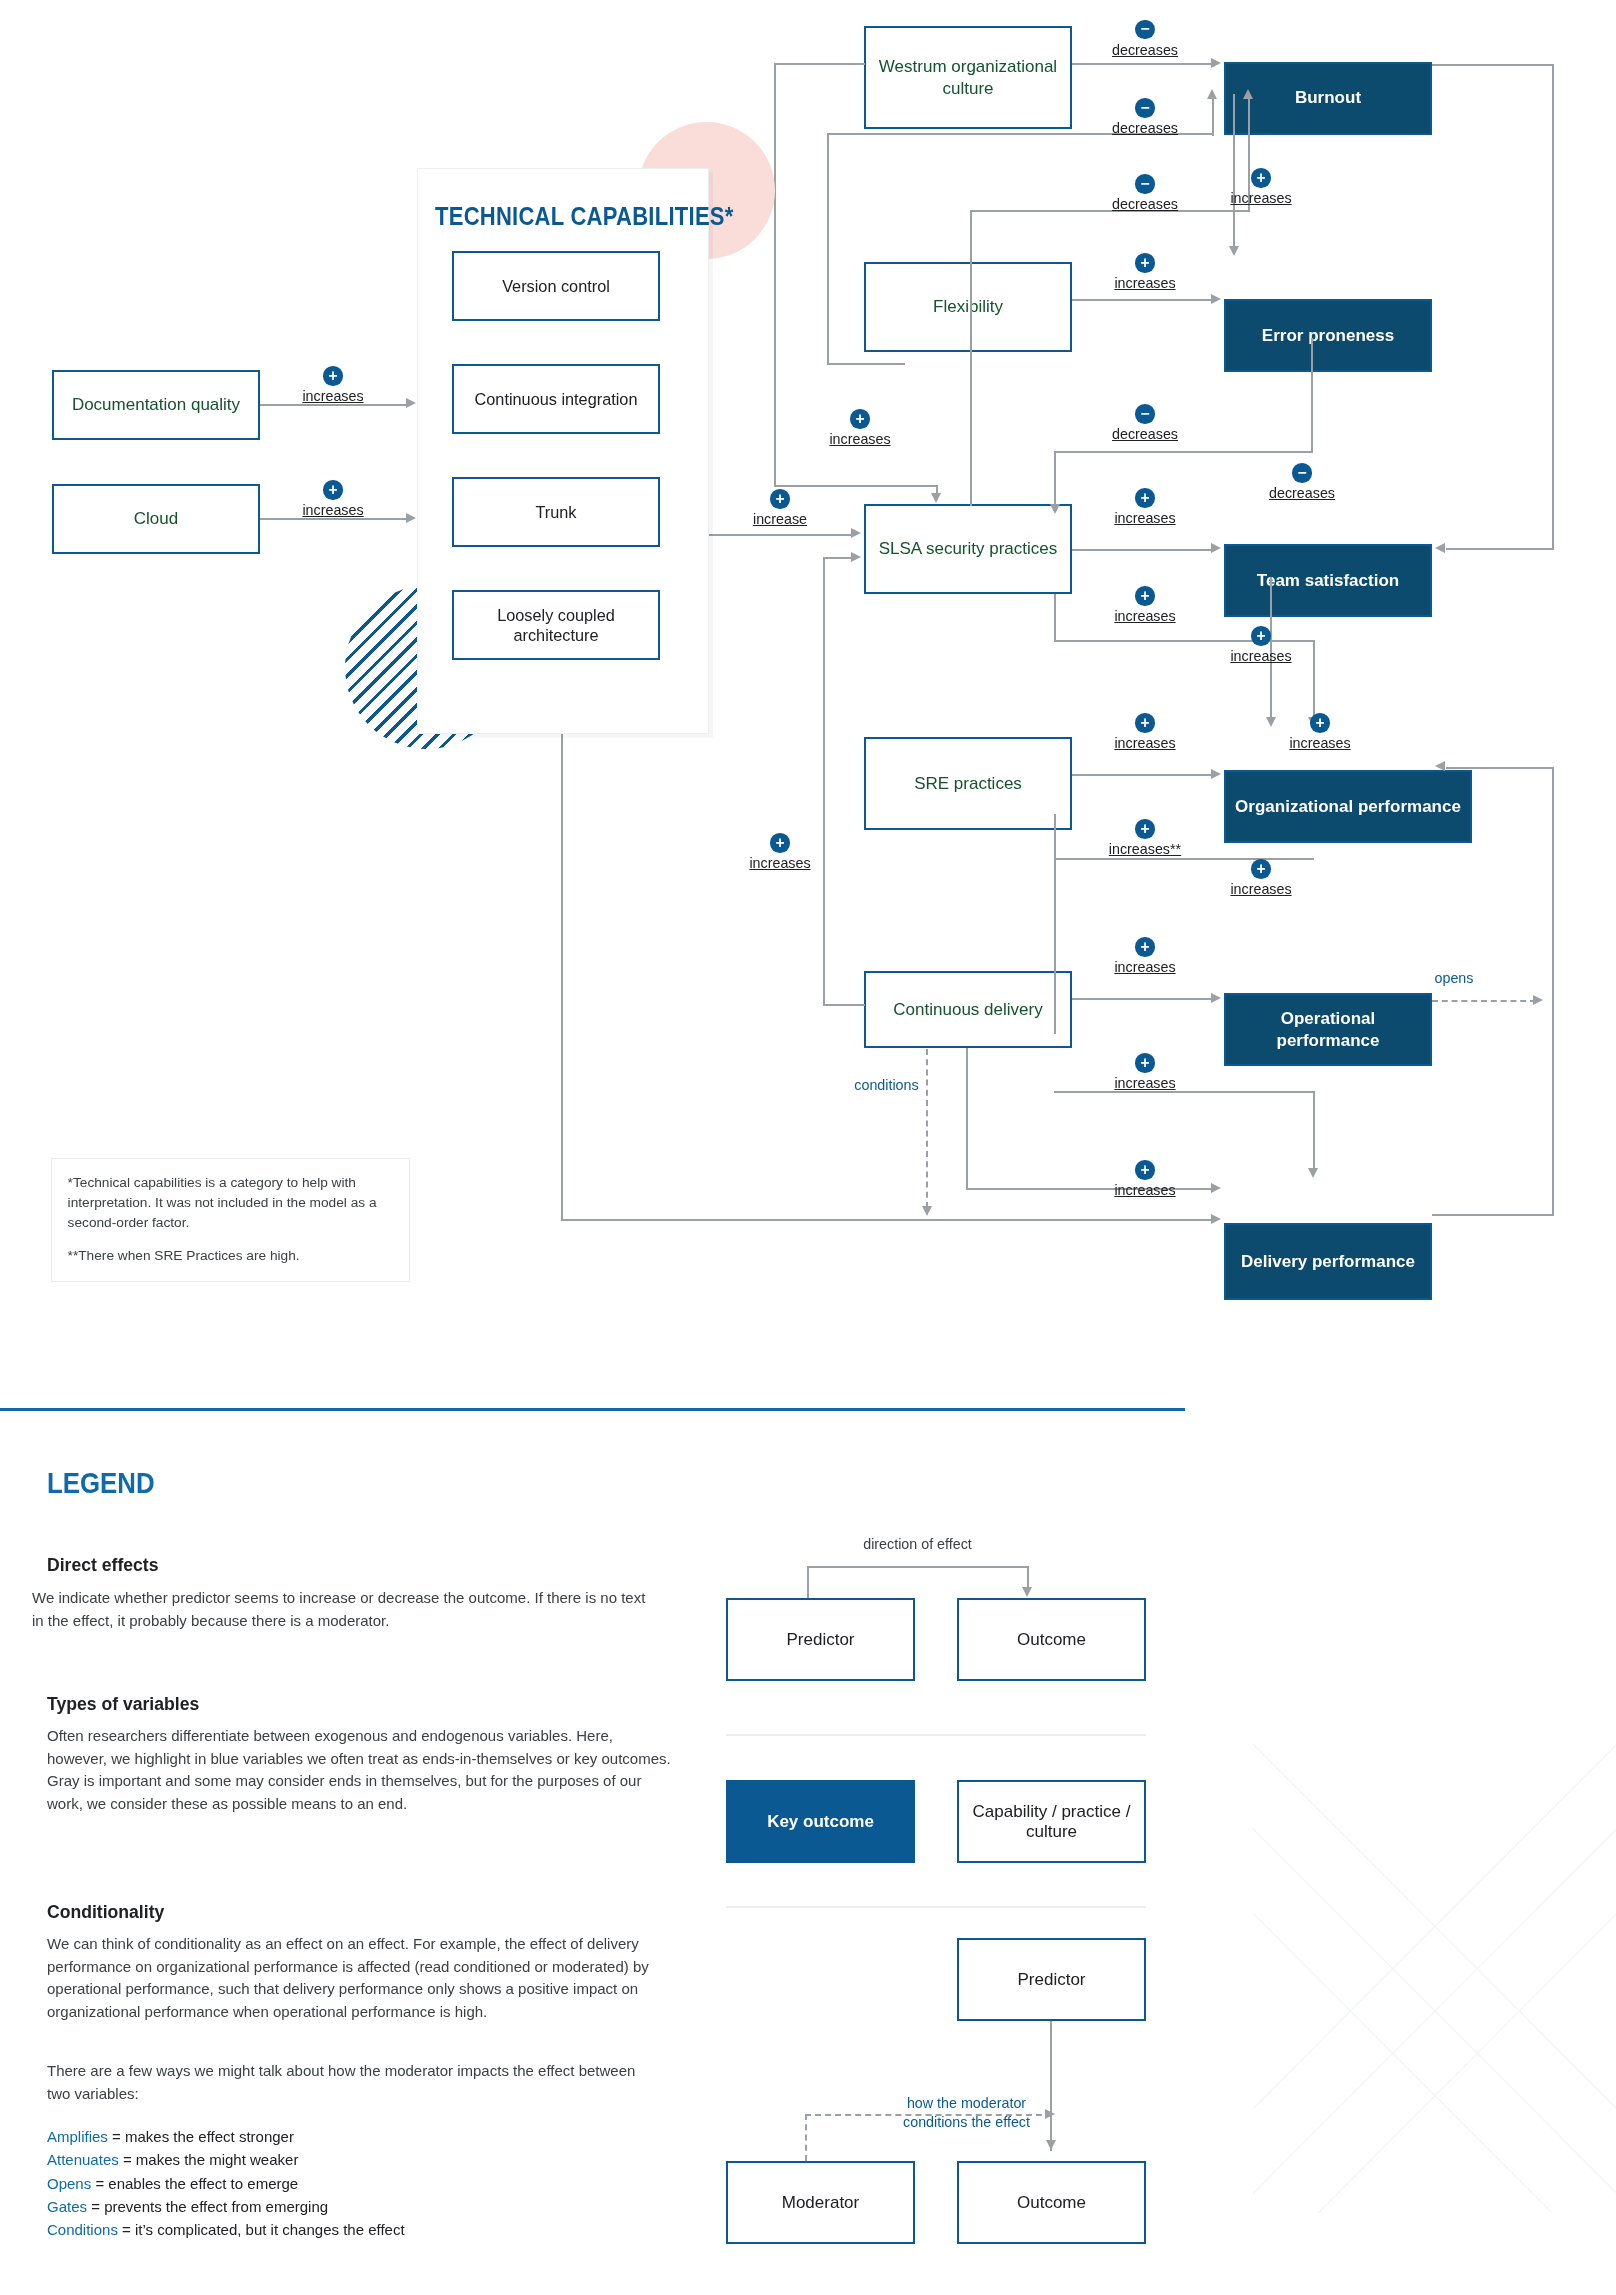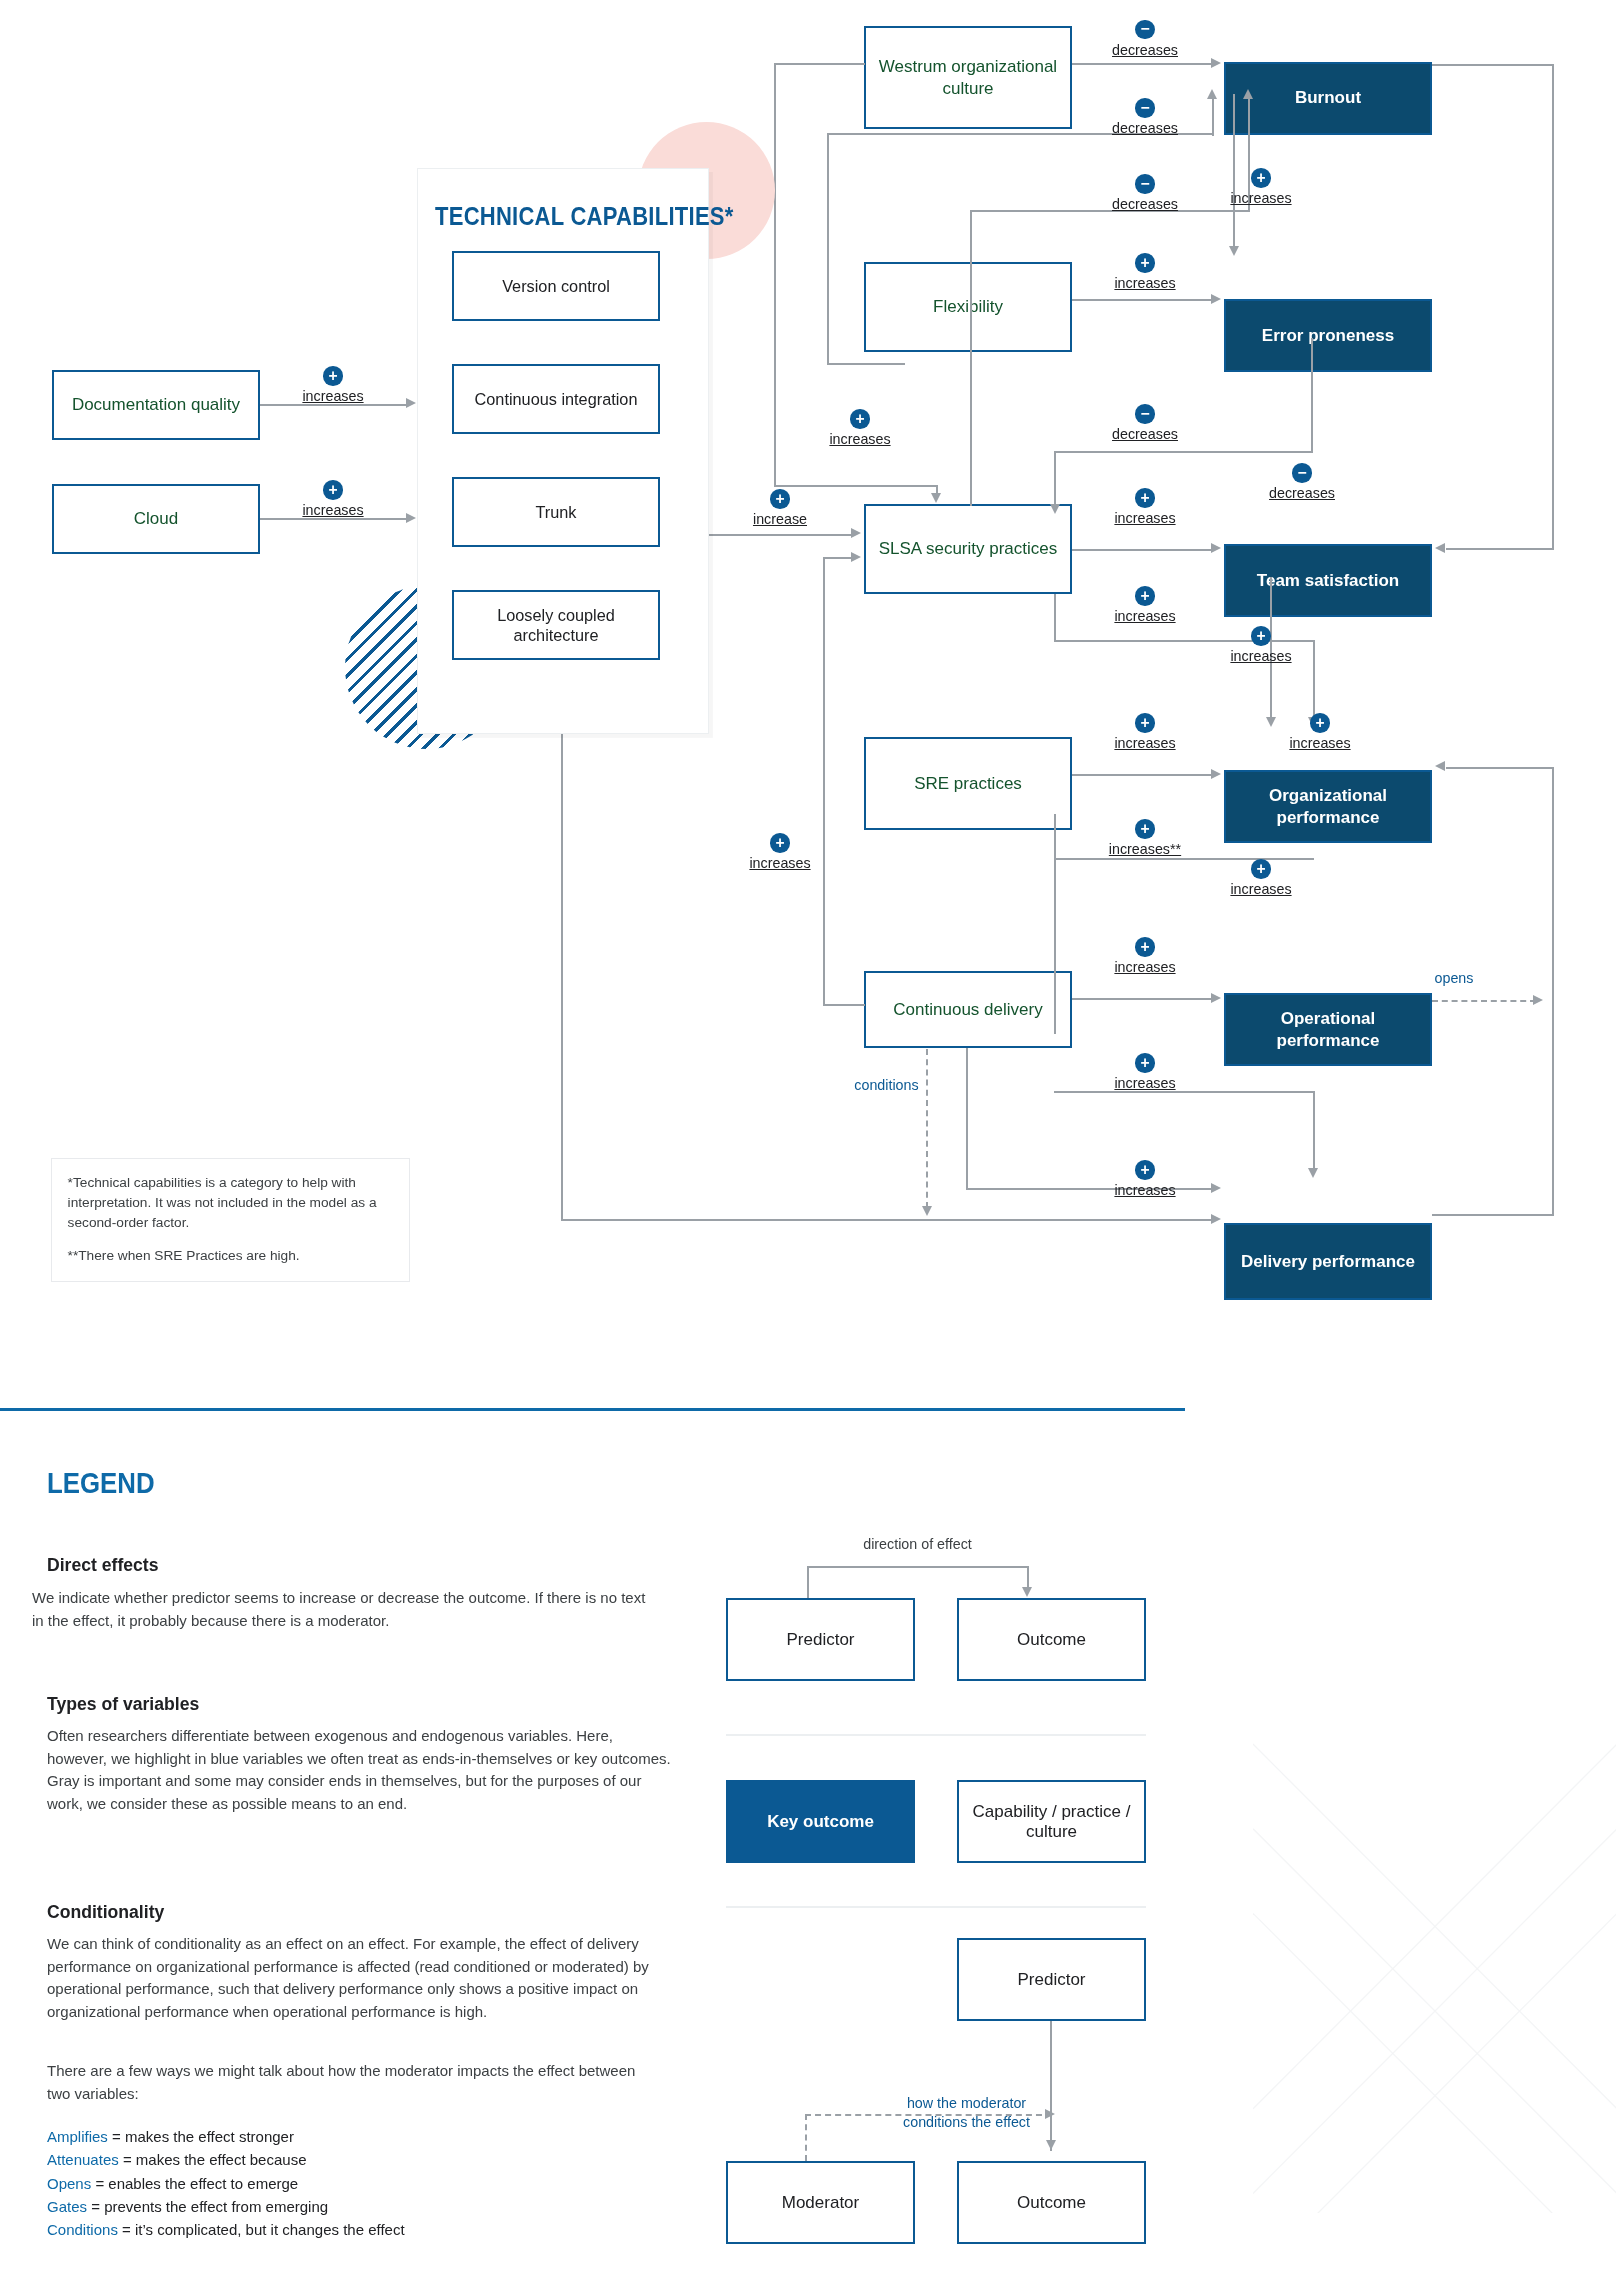--- a/index.html
+++ b/index.html
@@ -95,21 +95,21 @@
 
 <div class="node" style="left:864px;top:26px;width:208px;height:103px">Westrum organizational culture</div>
 <div class="node" style="left:864px;top:262px;width:208px;height:90px">Flexibility</div>
 <div class="node" style="left:864px;top:504px;width:208px;height:90px">SLSA security practices</div>
 <div class="node" style="left:864px;top:737px;width:208px;height:93px">SRE practices</div>
 <div class="node" style="left:864px;top:971px;width:208px;height:77px">Continuous delivery</div>
 
 <div class="node key" style="left:1224px;top:21.5px;width:208px;height:73px">Burnout</div>
 <div class="node key" style="left:1224px;top:259px;width:208px;height:73px">Error proneness</div>
 <div class="node key" style="left:1224px;top:504px;width:208px;height:73px">Team satisfaction</div>
-<div class="node key" style="left:1224px;top:730px;width:208px;height:73px">Organizational performance</div>
+<div class="node key" style="left:1224px;top:730px;width:248px;height:73px">Organizational performance</div>
 <div class="node key" style="left:1224px;top:953px;width:208px;height:73px">Operational performance</div>
 <div class="node key" style="left:1224px;top:1183px;width:208px;height:77px">Delivery performance</div>
 
 <div class="h" style="left:260px;top:404px;width:147px"></div>
 <div class="arr r" style="left:406px;top:398px"></div>
 
 <div class="h" style="left:260px;top:518px;width:147px"></div>
 <div class="arr r" style="left:406px;top:513px"></div>
 
 <div class="h" style="left:707px;top:534px;width:146px"></div>
@@ -319,21 +319,21 @@
 <div class="lg-p" style="left:47px;top:1933px;width:612px">We can think of conditionality as an effect on an effect. For example, the effect of delivery performance on organizational performance is affected (read conditioned or moderated) by operational performance, such that delivery performance only shows a positive impact on organizational performance when operational performance is high.</div>
 <div class="lg-p" style="left:47px;top:2060px;width:612px">There are a few ways we might talk about how the moderator impacts the effect between two variables:</div>
 
 <div class="lg-list" style="left:47px;top:2125px">
   <div>
     <span class="k">Amplifies</span>
     <span>= makes the effect stronger</span>
   </div>
   <div>
     <span class="k">Attenuates</span>
-    <span>= makes the effect because</span>
+    <span>= makes the might weaker</span>
   </div>
   <div>
     <span class="k">Opens</span>
     <span>= enables the effect to emerge</span>
   </div>
   <div>
     <span class="k">Gates</span>
     <span>= prevents the effect from emerging</span>
   </div>
   <div>

